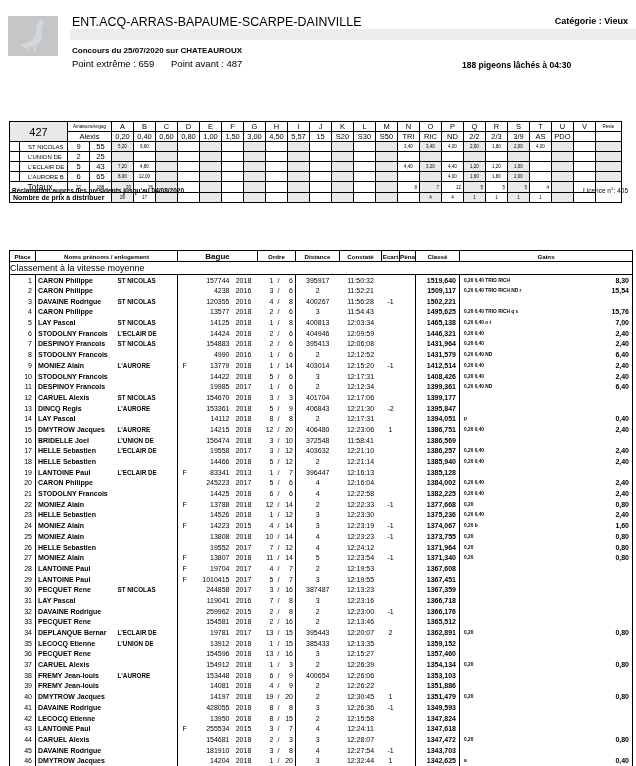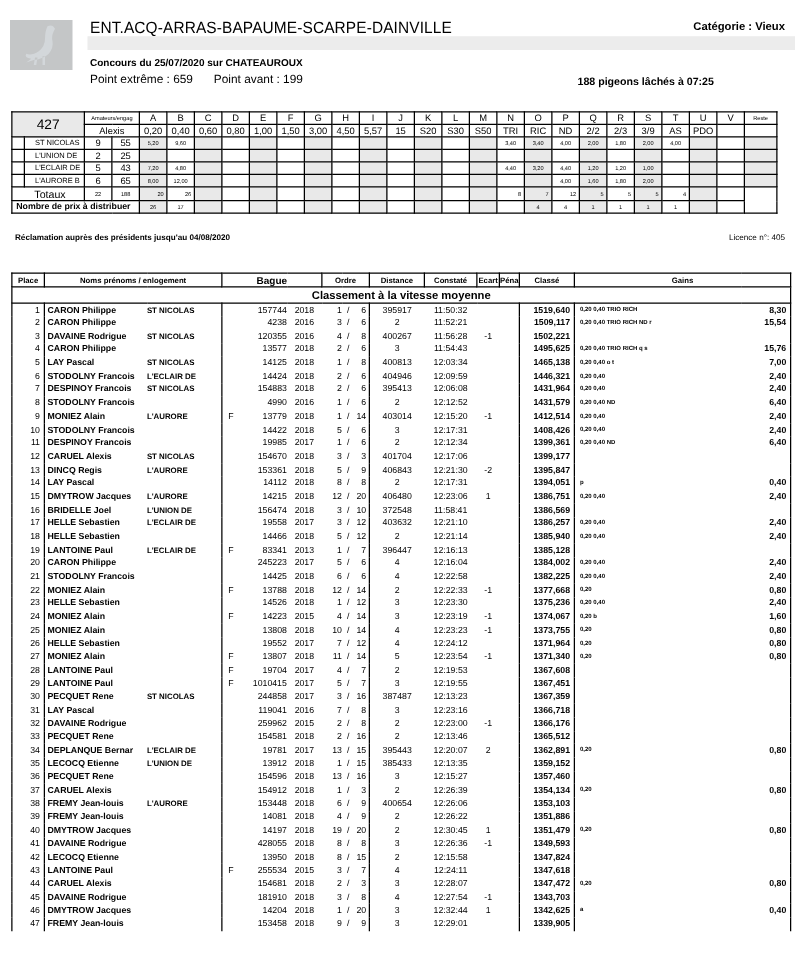--- a/index.html
+++ b/index.html
@@ -7,40 +7,40 @@
   .logo { position: absolute; left: 8px; top: 16px; width: 50px; height: 40px; background: #c4c6c7; }
   .logo svg { width: 50px; height: 40px; display: block; }
   .title { position: absolute; left: 72px; top: 14px; font-size: 13px; font-weight: normal; transform: scaleX(0.95); transform-origin: left; letter-spacing: 0.1px; }
   .cat { position: absolute; right: 8px; top: 16px; font-size: 9px; font-weight: bold; }
   .greybar { position: absolute; left: 70px; top: 29px; width: 566px; height: 11px; background: #ececec; }
   .concours { position: absolute; left: 72px; top: 46px; font-size: 8px; font-weight: bold; }
   .points { position: absolute; left: 72px; top: 58px; font-size: 9.5px; }
   .points span { margin-right: 14px; }
   .lache { position: absolute; left: 462px; top: 60px; font-size: 8.5px; font-weight: bold; }
 
-  table { border-collapse: collapse; }
+  table { border-collapse: collapse; margin-top: 32px; }
   .sum { position: absolute; left: 9px; top: 89px; }
   .sum td { border: 1px solid #000; font-size: 6.5px; height: 10px; text-align: center; padding: 0; }
   .sum .g { background: #e9e9e9; }
   .sum .hl { font-size: 7.5px; }
   .sum .big { font-size: 11px; font-weight: normal; }
   .sum .club { text-align: left; padding-left: 8px; font-size: 6px; }
   .sum .num { font-size: 7.5px; }
   .sum .sm { font-size: 4.5px; }
   .sum .tot { font-weight: normal; font-size: 8.5px; text-align: center; padding-left: 3px; }
   .sum .nb { font-weight: bold; font-size: 7px; text-align: left; padding-left: 3px; }
   .sum .r { text-align: right; padding-right: 2px; }
 
   .reclam { position: absolute; left: 12px; top: 187px; font-size: 6.5px; font-weight: bold; }
   .licence { position: absolute; right: 8px; top: 187px; font-size: 6.5px; }
 
   .res { position: absolute; left: 9px; top: 218px; width: 624px; }
   .res th { border: 1px solid #000; font-size: 6.2px; font-weight: bold; height: 11px; padding: 0; }
   .res th.bague { font-size: 8px; }
-  .res td.caption { border: 1px solid #000; text-align: center; font-weight: bold; font-size: 9px; height: 13px; }
+  .res td.caption { border: 1px solid #000; text-align: left; font-weight: normal; font-size: 9px; height: 13px; }
   .res td { font-size: 7px; height: 10.7px; padding: 0; white-space: nowrap; }
   .res .pl { text-align: right; padding-right: 3px; border-left: 1px solid #000; width: 26px; }
   .res .nm { font-weight: bold; padding-left: 2px; border-left: 1.5px solid #000; width: 82px; }
   .res .cl { font-weight: bold; font-size: 6.3px; width: 60px; }
   .res .f { font-size: 7px; text-align: center; width: 14px; border-left: 1.5px solid #000; }
   .res .bg { text-align: right; width: 38px; }
   .res .yr { text-align: center; width: 28px; }
   .res .o1 { text-align: right; width: 16px; }
   .res .os { text-align: center; width: 10px; }
   .res .o2 { text-align: right; width: 12px; padding-right: 2px; }
@@ -59,23 +59,23 @@
   <svg viewBox="0 0 50 40">
     <path d="M30 5 q4 -2 6 2 l-1 2 q-2 4 -1 8 q1 5 -3 10 q-4 4 -12 5 l-6 2 l4 -3 q-6 -1 -4 -4 q4 2 10 -2 q5 -4 5 -10 q0 -6 2 -10 z M20 30 l-1 6 l2 0 l1 -6 z M26 29 l0 7 l2 0 l0 -7 z" fill="#d3d7da"></path>
   </svg>
 </div>
 <div class="title">ENT.ACQ-ARRAS-BAPAUME-SCARPE-DAINVILLE</div>
 <div class="cat">Catégorie : Vieux</div>
 <div class="greybar"></div>
 <div class="concours">Concours du 25/07/2020 sur CHATEAUROUX</div>
 <div class="points">
   <span>Point extrême : 659</span>
-  <span>Point avant : 199</span>
+  <span>Point avant : 487</span>
 </div>
-<div class="lache">188 pigeons lâchés à 07:25</div>
+<div class="lache">188 pigeons lâchés à 04:30</div>
 
 <table class="sum" id="sum">
   <colgroup id="sumcols">
       <col style="width: 10px;">
       <col style="width: 48px;">
       <col style="width: 22px;">
       <col style="width: 22px;">
       <col style="width: 22px;">
       <col style="width: 22px;">
       <col style="width: 22px;">

